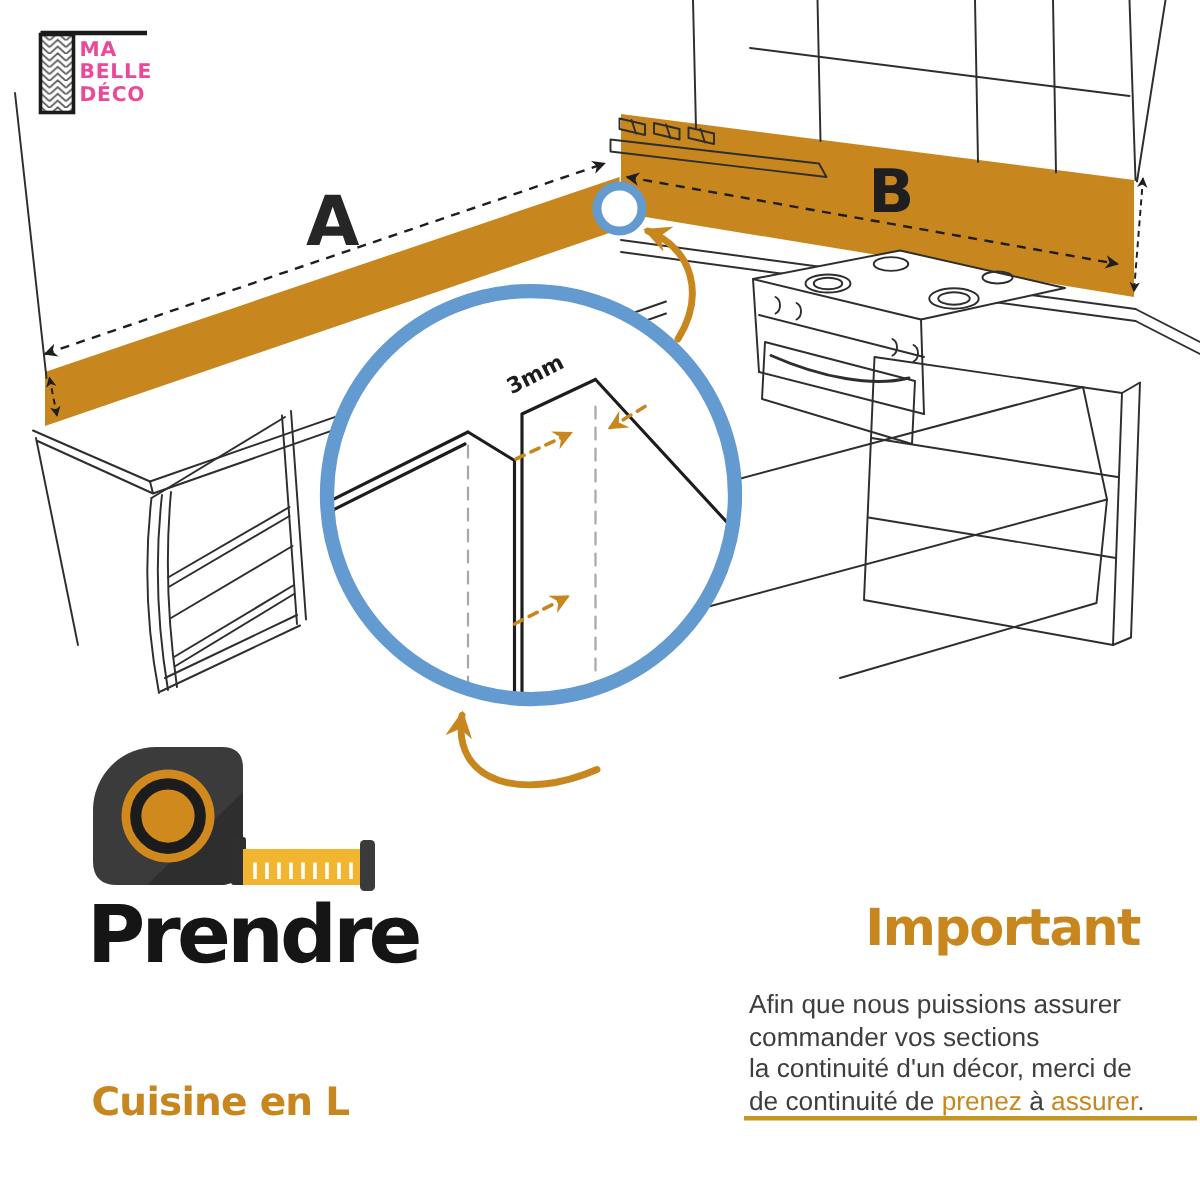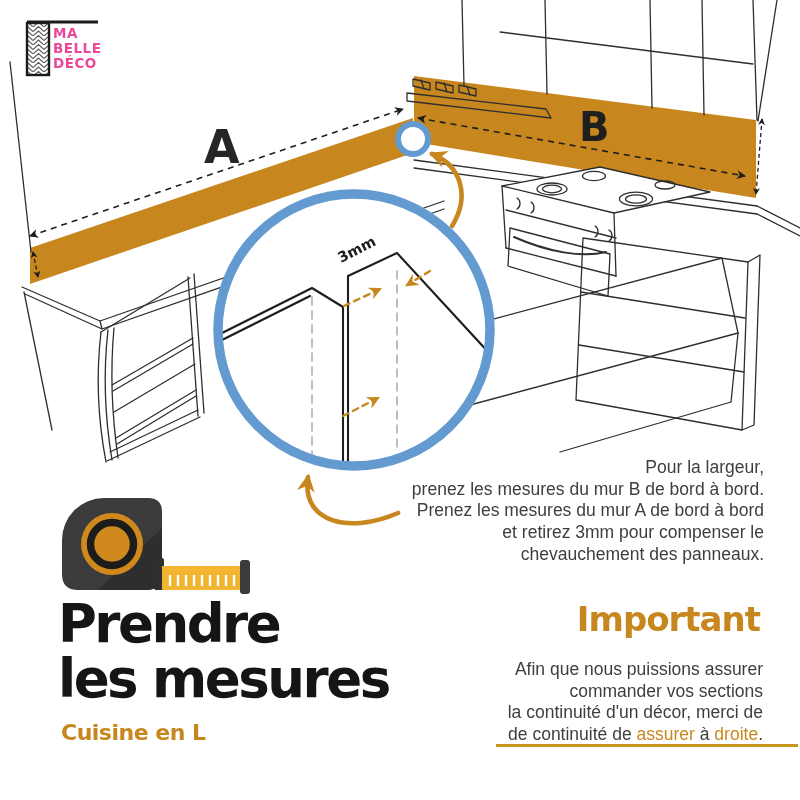--- a/index.html
+++ b/index.html
@@ -16,26 +16,26 @@
   .measure-note{position:absolute;right:36px;top:457px;text-align:right;
                 font-size:17.5px;line-height:21.7px;color:#3e3e3e;}
 
   
   .tape-icon{position:absolute;left:58px;top:496px;width:200px;height:105px;}
 
   
   .main-title{position:absolute;left:58px;top:596px;font-family:"DejaVu Sans",sans-serif;
               font-weight:bold;font-size:53px;line-height:55px;letter-spacing:-2.5px;color:#151515;}
   .subtitle{position:absolute;left:61px;top:720px;font-family:"DejaVu Sans",sans-serif;
-            font-weight:bold;font-size:22px;letter-spacing:-.5px;color:#c8871e;}
+            font-weight:bold;font-size:26px;letter-spacing:-.5px;color:#c8871e;}
 
   
   .important-heading{position:absolute;right:40px;top:599px;font-family:"DejaVu Sans",sans-serif;
                      font-weight:bold;font-size:34px;letter-spacing:-1px;color:#c8871e;}
-  .important-text{position:absolute;right:37px;top:659px;text-align:right;
+  .important-text{position:absolute;right:37px;top:659px;text-align:left;
                   font-size:17.5px;line-height:21.7px;color:#3e3e3e;}
   .hl{color:#c8871e;}
   .important-rule{position:absolute;left:496px;top:744px;width:302px;height:3px;background:#c8961e;}
 </style>
 </head>
 <body>
 
 <div class="stage">
 
   <svg class="scene" viewBox="0 0 800 800">
@@ -173,47 +173,39 @@
       <rect x="27" y="23" width="22" height="52" fill="url(#hb)" stroke="#1b1b1b" stroke-width="2.4"></rect>
     </g>
   </svg>
 
   <div class="logo-text">
     <div>MA</div>
     <div>BELLE</div>
     <div>DÉCO</div>
   </div>
 
-  <div class="measure-note">
-    <div>Pour la largeur,</div>
-    <div>prenez les mesures du mur B de bord à bord.</div>
-    <div>Prenez les mesures du mur A de bord à bord</div>
-    <div>et retirez 3mm pour compenser le</div>
-    <div>chevauchement des panneaux.</div>
-  </div>
 
   <svg class="tape-icon" viewBox="0 0 200 105">
     <path d="M46,2 H90 Q104,2 104,16 V78 Q104,94 88,94 H20 Q4,94 4,78 V44 A42,42 0 0 1 46,2 Z" fill="#3b3b3b"></path>
     <path d="M104,32 L40,94 H88 Q104,94 104,78 Z" fill="#2e2e2e"></path>
     <circle cx="54" cy="48" r="31" fill="#d0891d"></circle>
     <circle cx="54" cy="48" r="21.5" fill="none" stroke="#1c1c1c" stroke-width="7.5"></circle>
     <rect x="96" y="62" width="10" height="32" rx="2" fill="#2f2f2f"></rect>
     <rect x="104" y="70" width="78" height="24" fill="#f2b52f"></rect>
     <path d="M112,79 V90 M120,79 V90 M128,79 V90 M136,79 V90 M144,79 V90 M152,79 V90 M160,79 V90 M168,79 V90 M176,79 V90" stroke="#ffffff" stroke-width="2.4"></path>
     <rect x="182" y="64" width="10" height="34" rx="3" fill="#3b3b3b"></rect>
   </svg>
 
   <div class="main-title">
     <div>Prendre</div>
-    <div>les mesures</div>
   </div>
   <div class="subtitle">Cuisine en L</div>
 
   <div class="important-heading">Important</div>
   <div class="important-text">
     <div>Afin que nous puissions assurer</div>
     <div>commander vos sections</div>
     <div>la continuité d'un décor, merci de</div>
-    <div><span>de continuité de </span><span class="hl">assurer</span><span> à </span><span class="hl">droite</span><span>.</span></div>
+    <div><span>de continuité de </span><span class="hl">prenez</span><span> à </span><span class="hl">assurer</span><span>.</span></div>
   </div>
   <div class="important-rule"></div>
 
 </div>
 
 </body></html>

